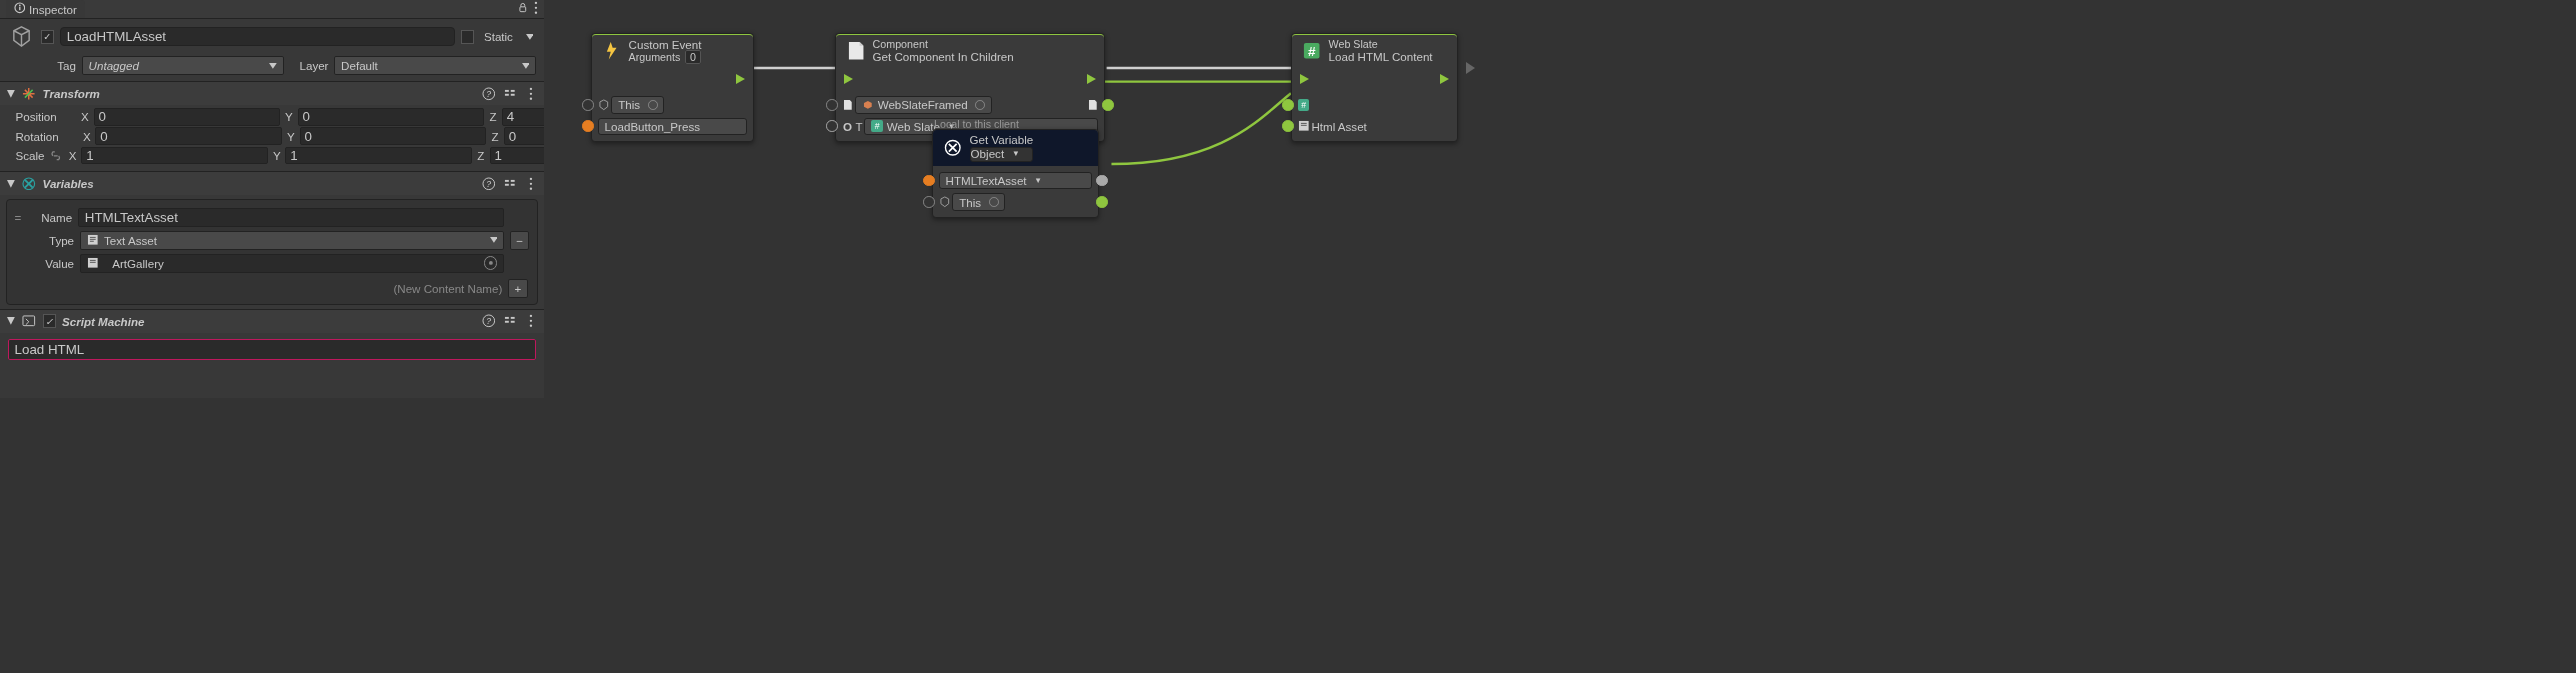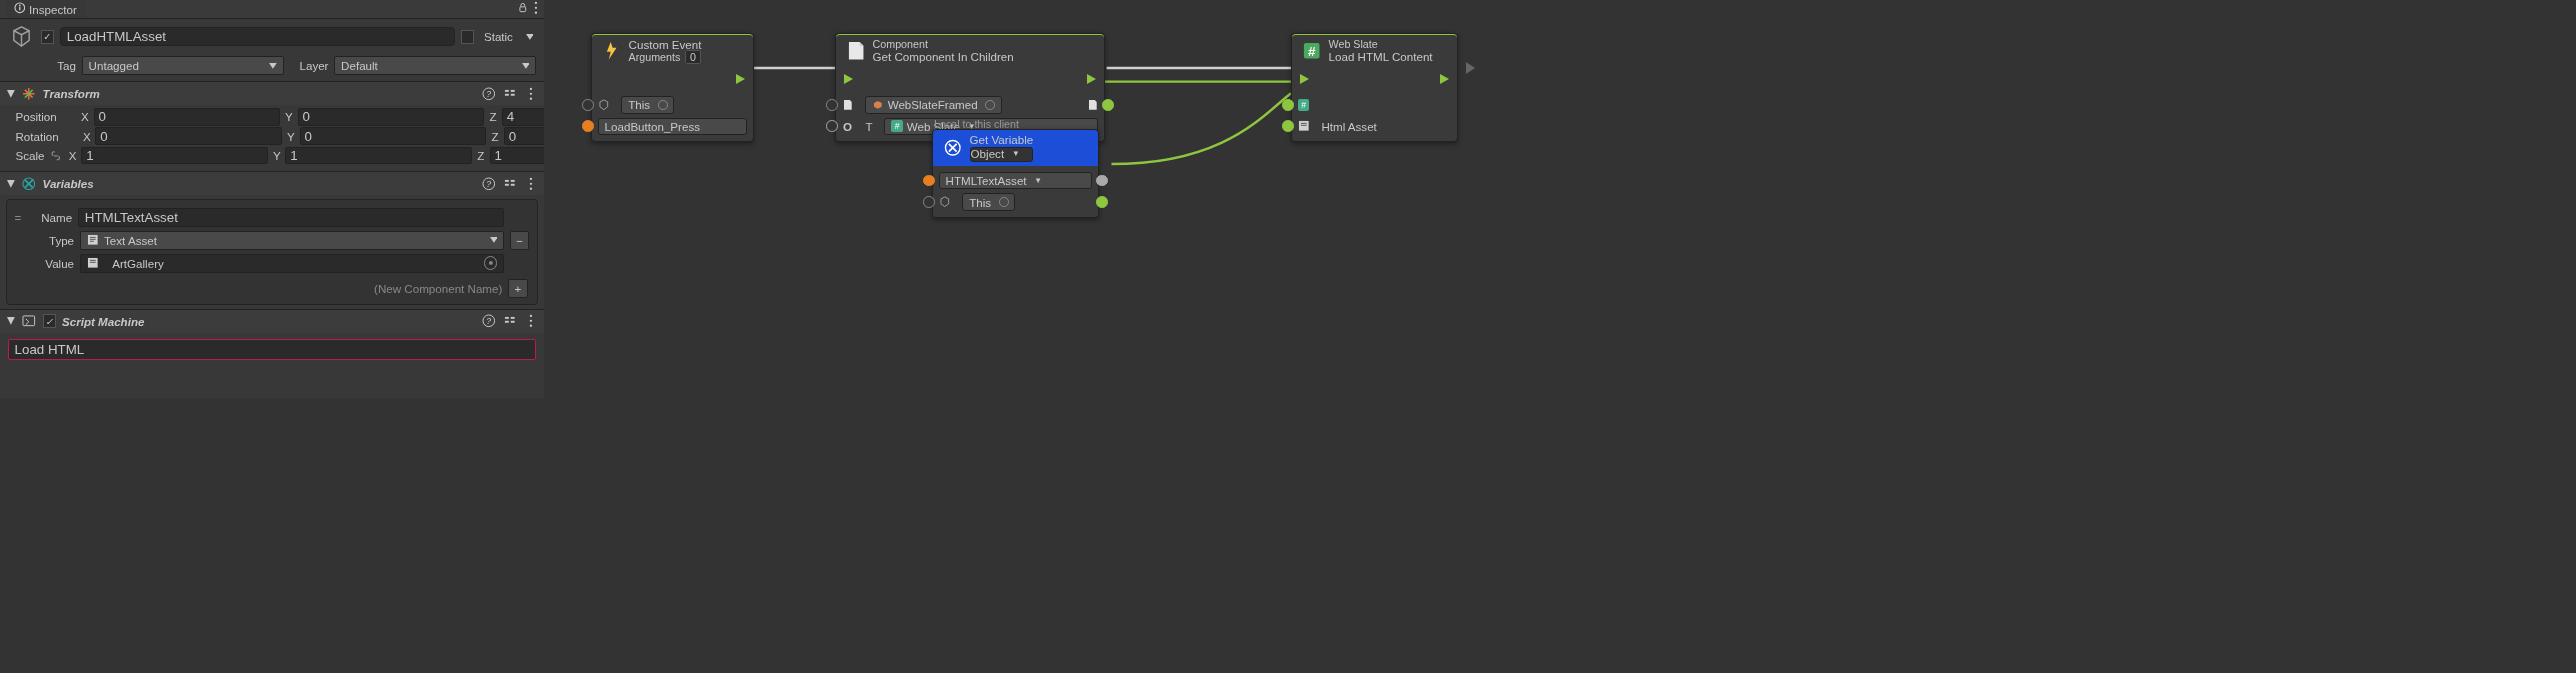--- a/index.html
+++ b/index.html
@@ -57,28 +57,28 @@
 
 .checkbox { width: 13.6px; height: 13.6px; background: #2a2a2a; border: 1px solid #555; display: flex; align-items: center; justify-content: center; }
 .checkbox.checked::after { content: "✓"; color: #c8c8c8; font-size: 9.7px; }
 
 
 .graph { flex: 1; background: #333333; position: relative; overflow: hidden; }
 
 .node { position: absolute; background: #3a3a3a; border: 1px solid #222; border-radius: 3.9px; box-shadow: 0 1.9px 5.8px rgba(0,0,0,0.4); }
 .node-header { display: flex; align-items: center; padding: 3.9px 7.8px; gap: 5.8px; border-top-left-radius: 3.9px; border-top-right-radius: 3.9px; }
 .node-header.green { border-top: 1.9px solid #8fc63f; background: #3a3a3a; }
-.node-header.teal { background: #1d4ed8; }
+.node-header.teal { background: #0f172a; }
 .node-icon { width: 23px; height: 23px; display: flex; align-items: center; justify-content: center; }
 .node-title-box { display: flex; flex-direction: column; line-height: 1.1; }
 .node-title-sub { font-size: 10.7px; }
 .node-title-main { font-size: 11.6px; }
 .node-badge { background: #2a2a2a; border: 1px solid #555; padding: 0 3.9px; border-radius: 1.9px; font-size: 10.7px; margin-left: 1.9px; }
 .node-body { padding: 3.9px 5.8px; }
-.node-row { display: flex; align-items: center; height: 21.4px; gap: 12px; position: relative; }
+.node-row { display: flex; align-items: center; height: 21.4px; gap: 2px; position: relative; }
 .port { width: 11.6px; height: 11.6px; border-radius: 50%; border: 1px solid #888; background: #333; }
 .port.green { background: #8fc63f; border-color: #8fc63f; }
 .port.orange { background: #e67e22; border-color: #e67e22; }
 .port.outer-left { position: absolute; left: -15.5px; }
 .port.outer-right { position: absolute; right: -15.5px; }
 .arrow-port { width: 0; height: 0; border-top: 5.8px solid transparent; border-bottom: 5.8px solid transparent; border-left: 9.7px solid #8fc63f; }
 .node-input { background: #494949; border: 1px solid #222; padding: 1px 5.8px; display: flex; align-items: center; gap: 3.9px; border-radius: 2.9px; height: 17.5px; }
 .mini-icon { width: 11.6px; height: 11.6px; display: flex; align-items: center; justify-content: center; }
 .obj-picker-sm { width: 9.7px; height: 9.7px; border-radius: 50%; border: 1px solid #888; margin-left: 3.9px; }
 .dd-arrow { margin-left: 3.9px; font-size: 7.8px; }
@@ -136,21 +136,21 @@
     <span class="static-label">Static</span>
     <div class="dropdown-btn">
       <svg width="7.8" height="5.8" viewBox="0 0 8 6">
           <path d="M0 0 L8 0 L4 6 Z" fill="#c8c8c8"></path>
         </svg>
     </div>
   </div>
 
   <div class="tag-layer">
     <span class="tl-label">Tag</span>
-    <div class="tl-dropdown" style="max-width: 204px;">
+    <div class="tl-dropdown" style="max-width: 204px; font-style: italic;">
       <span>Untagged</span>
       <svg width="7.8" height="5.8" viewBox="0 0 8 6">
           <path d="M0 0 L8 0 L4 6 Z" fill="#c8c8c8"></path>
         </svg>
     </div>
     <span class="tl-label" style="width:39px">Layer</span>
     <div class="tl-dropdown">
       <span>Default</span>
       <svg width="7.8" height="5.8" viewBox="0 0 8 6">
           <path d="M0 0 L8 0 L4 6 Z" fill="#c8c8c8"></path>
@@ -319,21 +319,21 @@
             <span>ArtGallery</span>
             <span class="obj-picker">
                 <svg width="5.8" height="5.8" viewBox="0 0 6 6">
                   <circle cx="3" cy="3" r="2" fill="#888"></circle>
                 </svg>
               </span>
           </div>
           <span style="width:19.4px"></span>
         </div>
         <div class="var-footer">
-          <span class="new-var-text">(New Component Name)</span>
+          <span class="new-var-text">(New Content Name)</span>
           <div class="plus-btn">+</div>
         </div>
       </div>
     </div>
   </div>
 
   <div class="component">
     <div class="comp-header">
       <div class="foldout">
           <svg width="7.8" height="7.8" viewBox="0 0 8 8">

